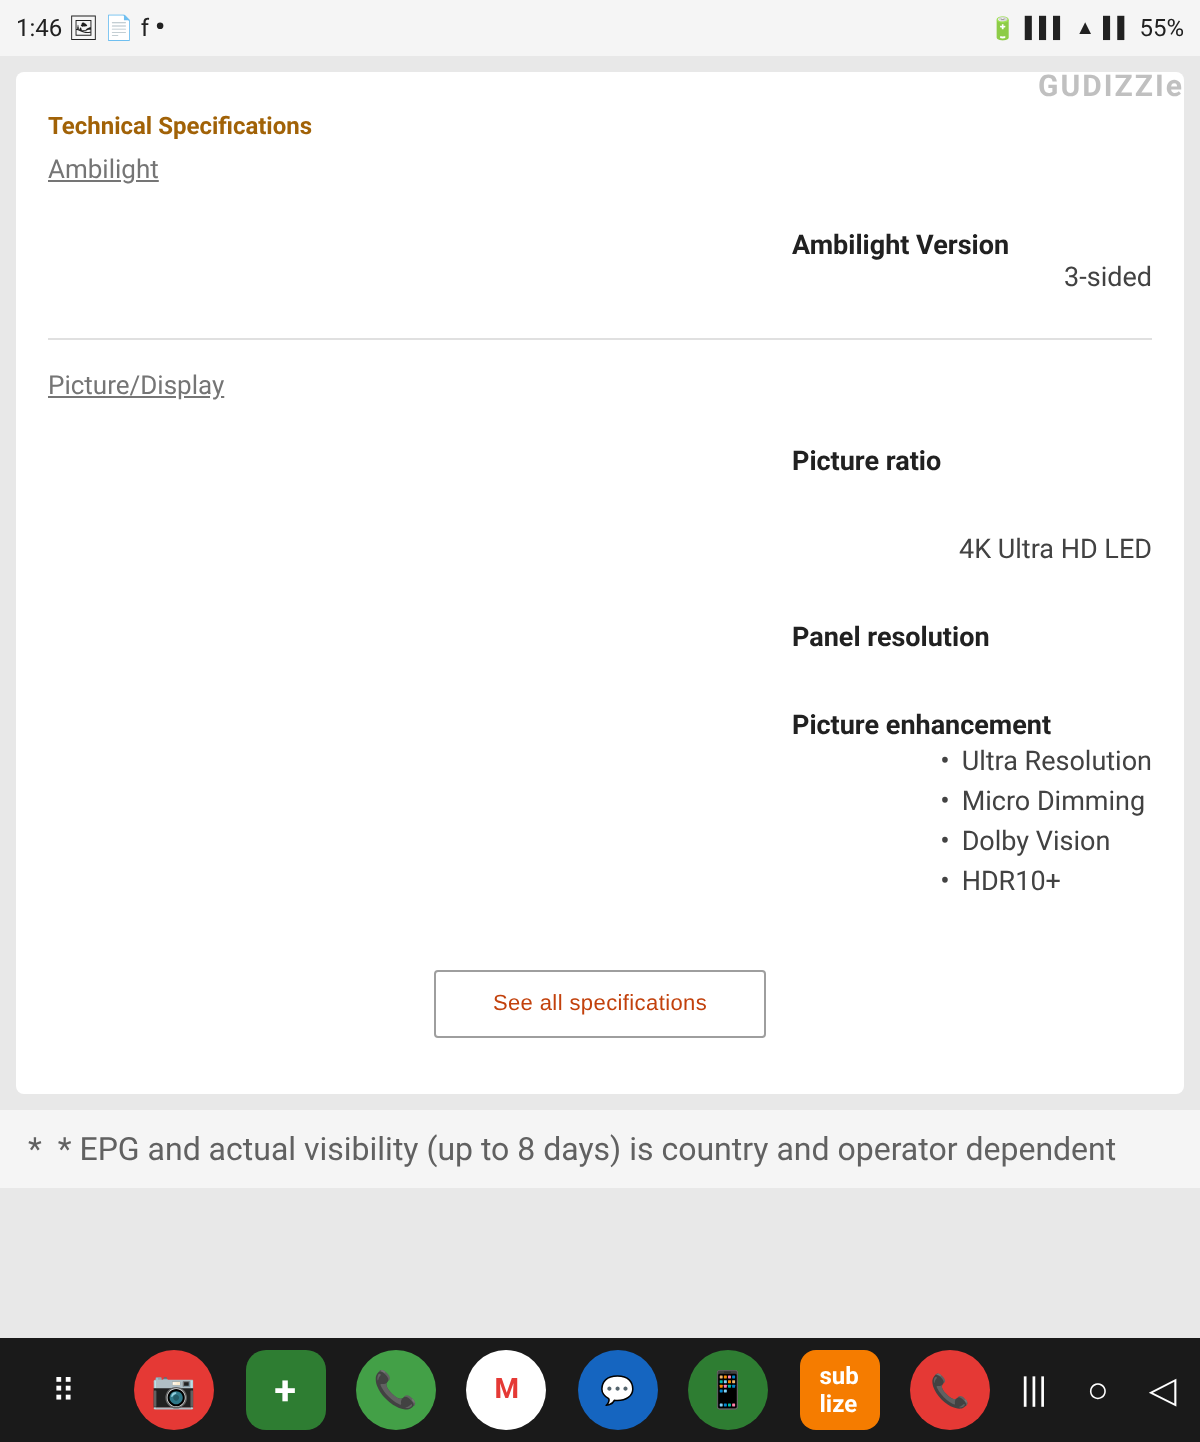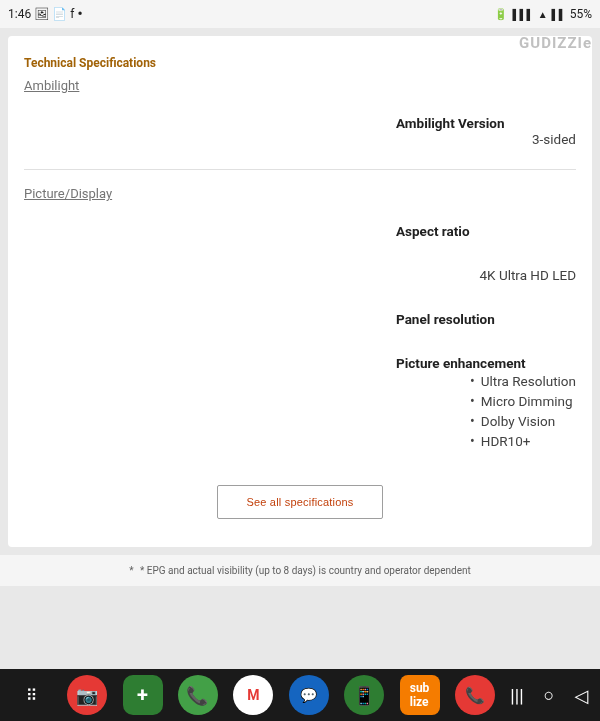--- a/index.html
+++ b/index.html
@@ -141,24 +141,23 @@
       color: #c2410c;
       cursor: pointer;
       border-radius: 2px;
       letter-spacing: 0.2px;
     }
 
     
     .footer-note {
       background-color: #f5f5f5;
       padding: 10px 14px;
-      font-size: 10px;
+      font-size: 16px;
       color: #616161;
       margin-top: 4px;
-      text-align: center;
     }
 
     .footer-note .asterisk {
       color: #616161;
       margin-right: 4px;
     }
 
     
     .nav-bar {
       background-color: #1a1a1a;
@@ -237,21 +236,21 @@
       <span class="spec-value">3-sided</span>
     </div>
   </div>
 
   <div class="section-divider"></div>
 
   <div>
     <div class="category-label">Picture/Display</div>
 
     <div class="spec-row">
-      <span class="spec-label">Aspect ratio</span>
+      <span class="spec-label">Picture ratio</span>
     </div>
 
     <div class="spec-row">
       <span class="spec-value">4K Ultra HD LED</span>
     </div>
 
     <div class="spec-row">
       <span class="spec-label">Panel resolution</span>
     </div>
 

